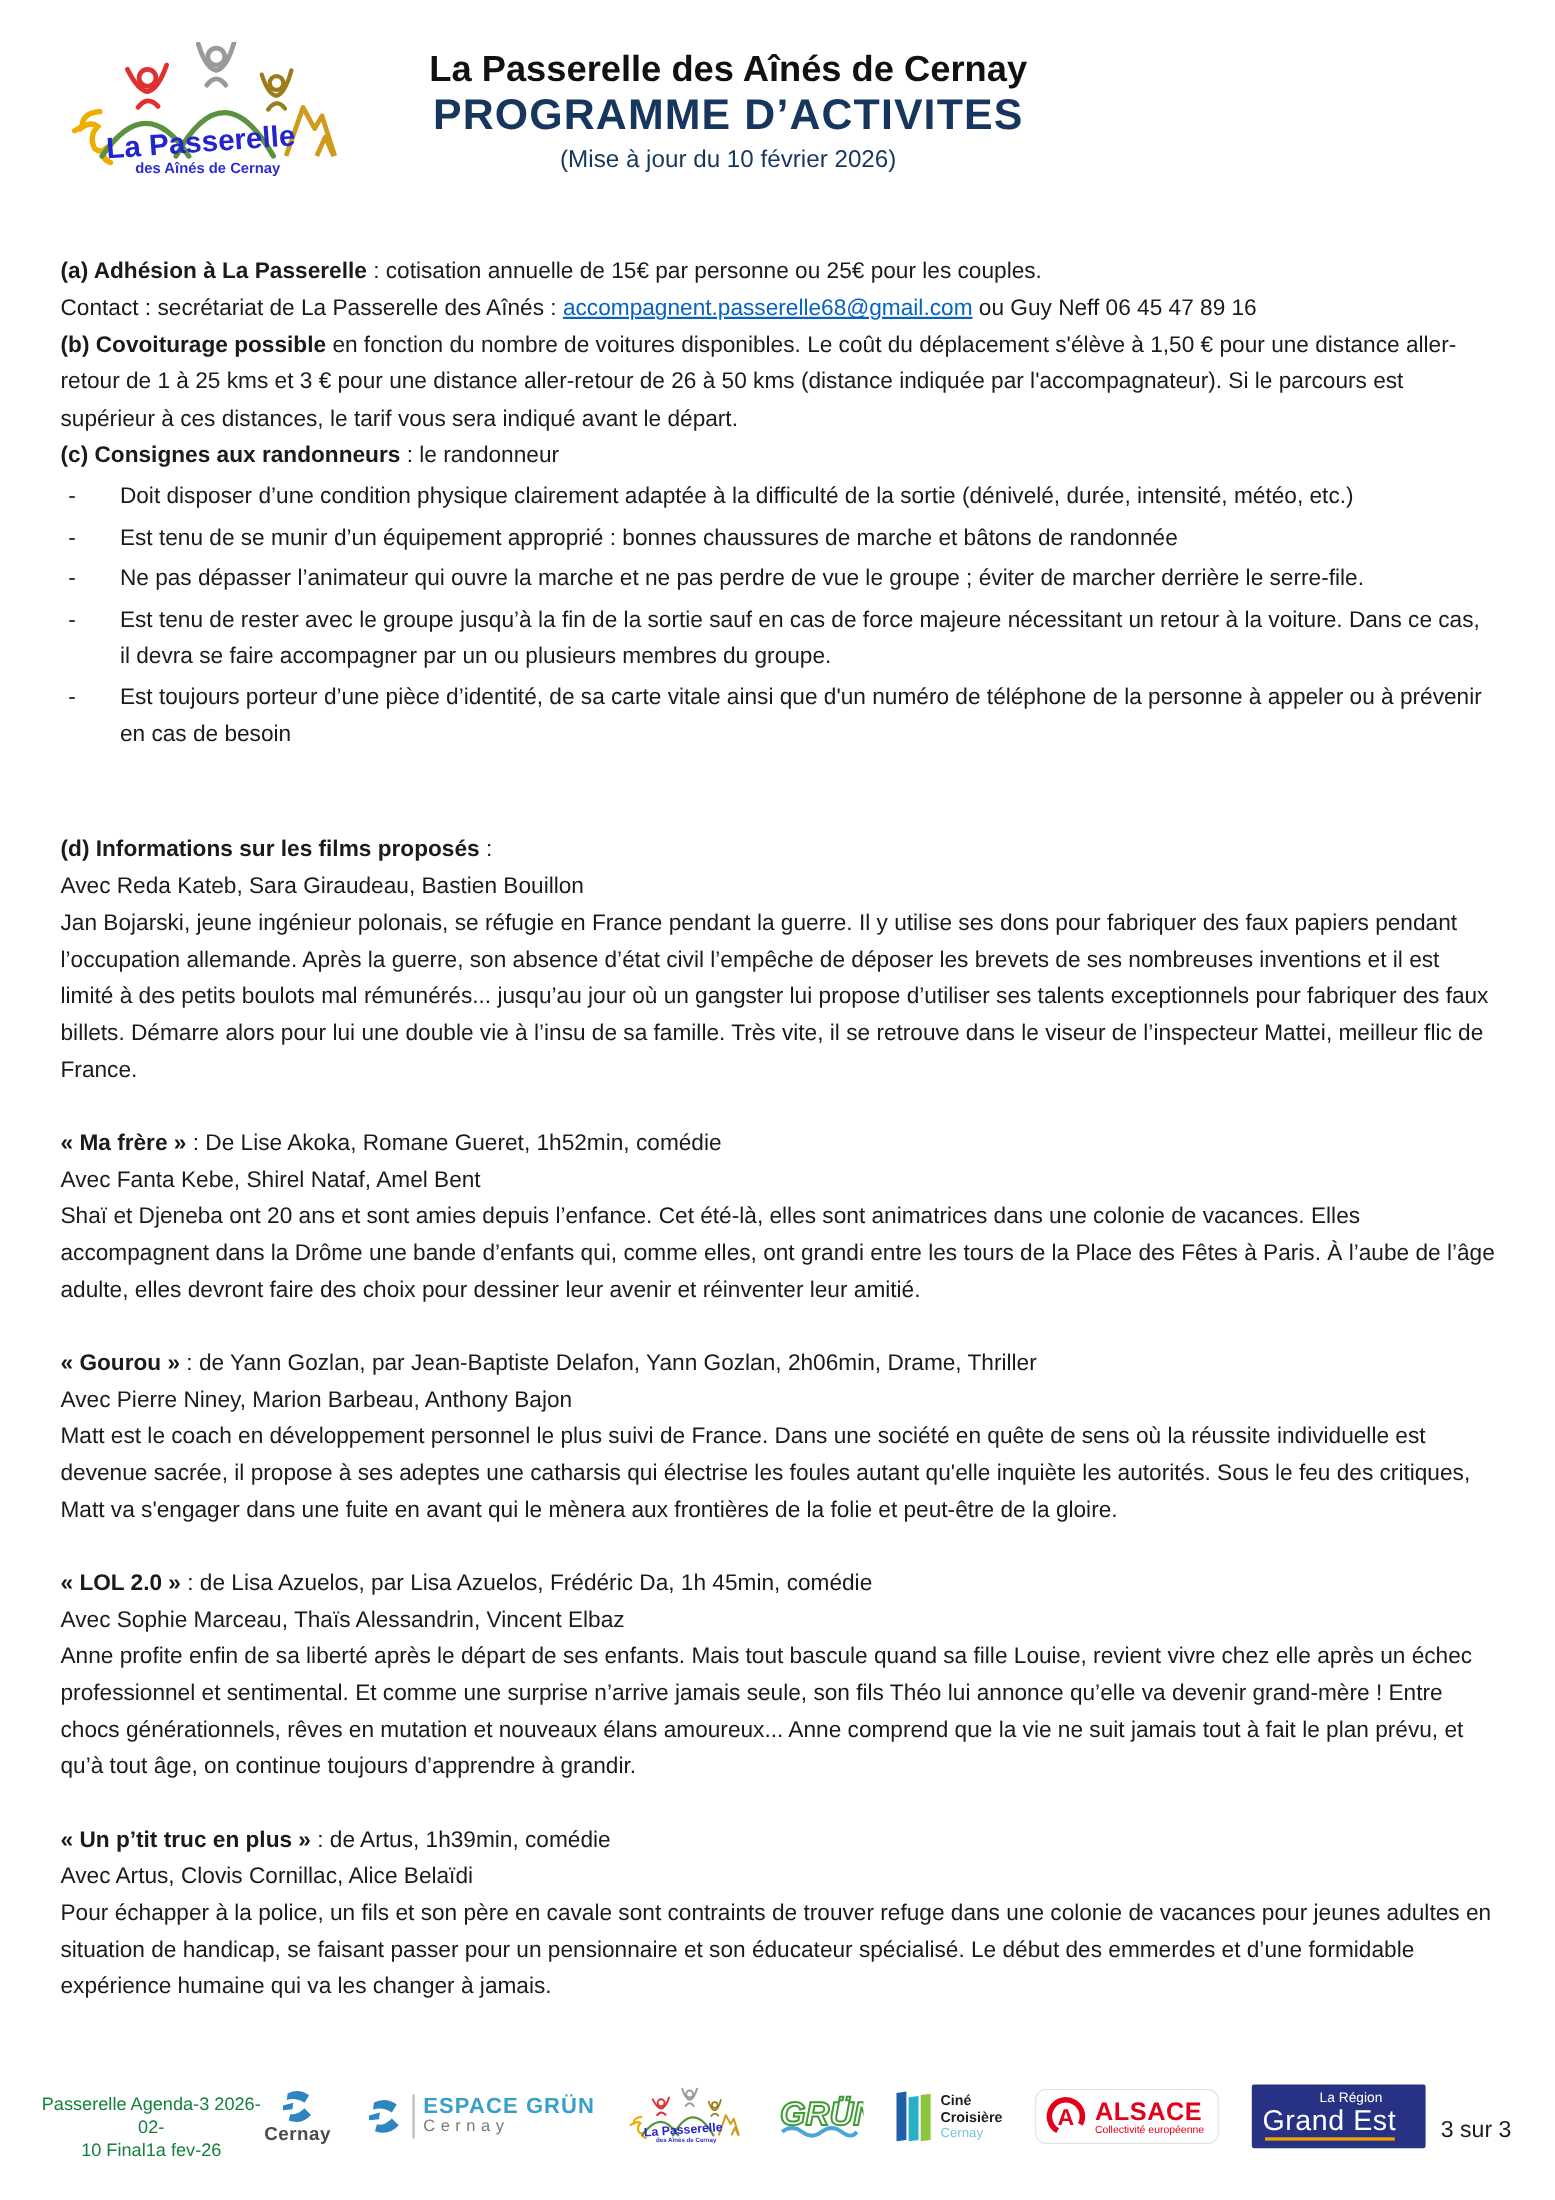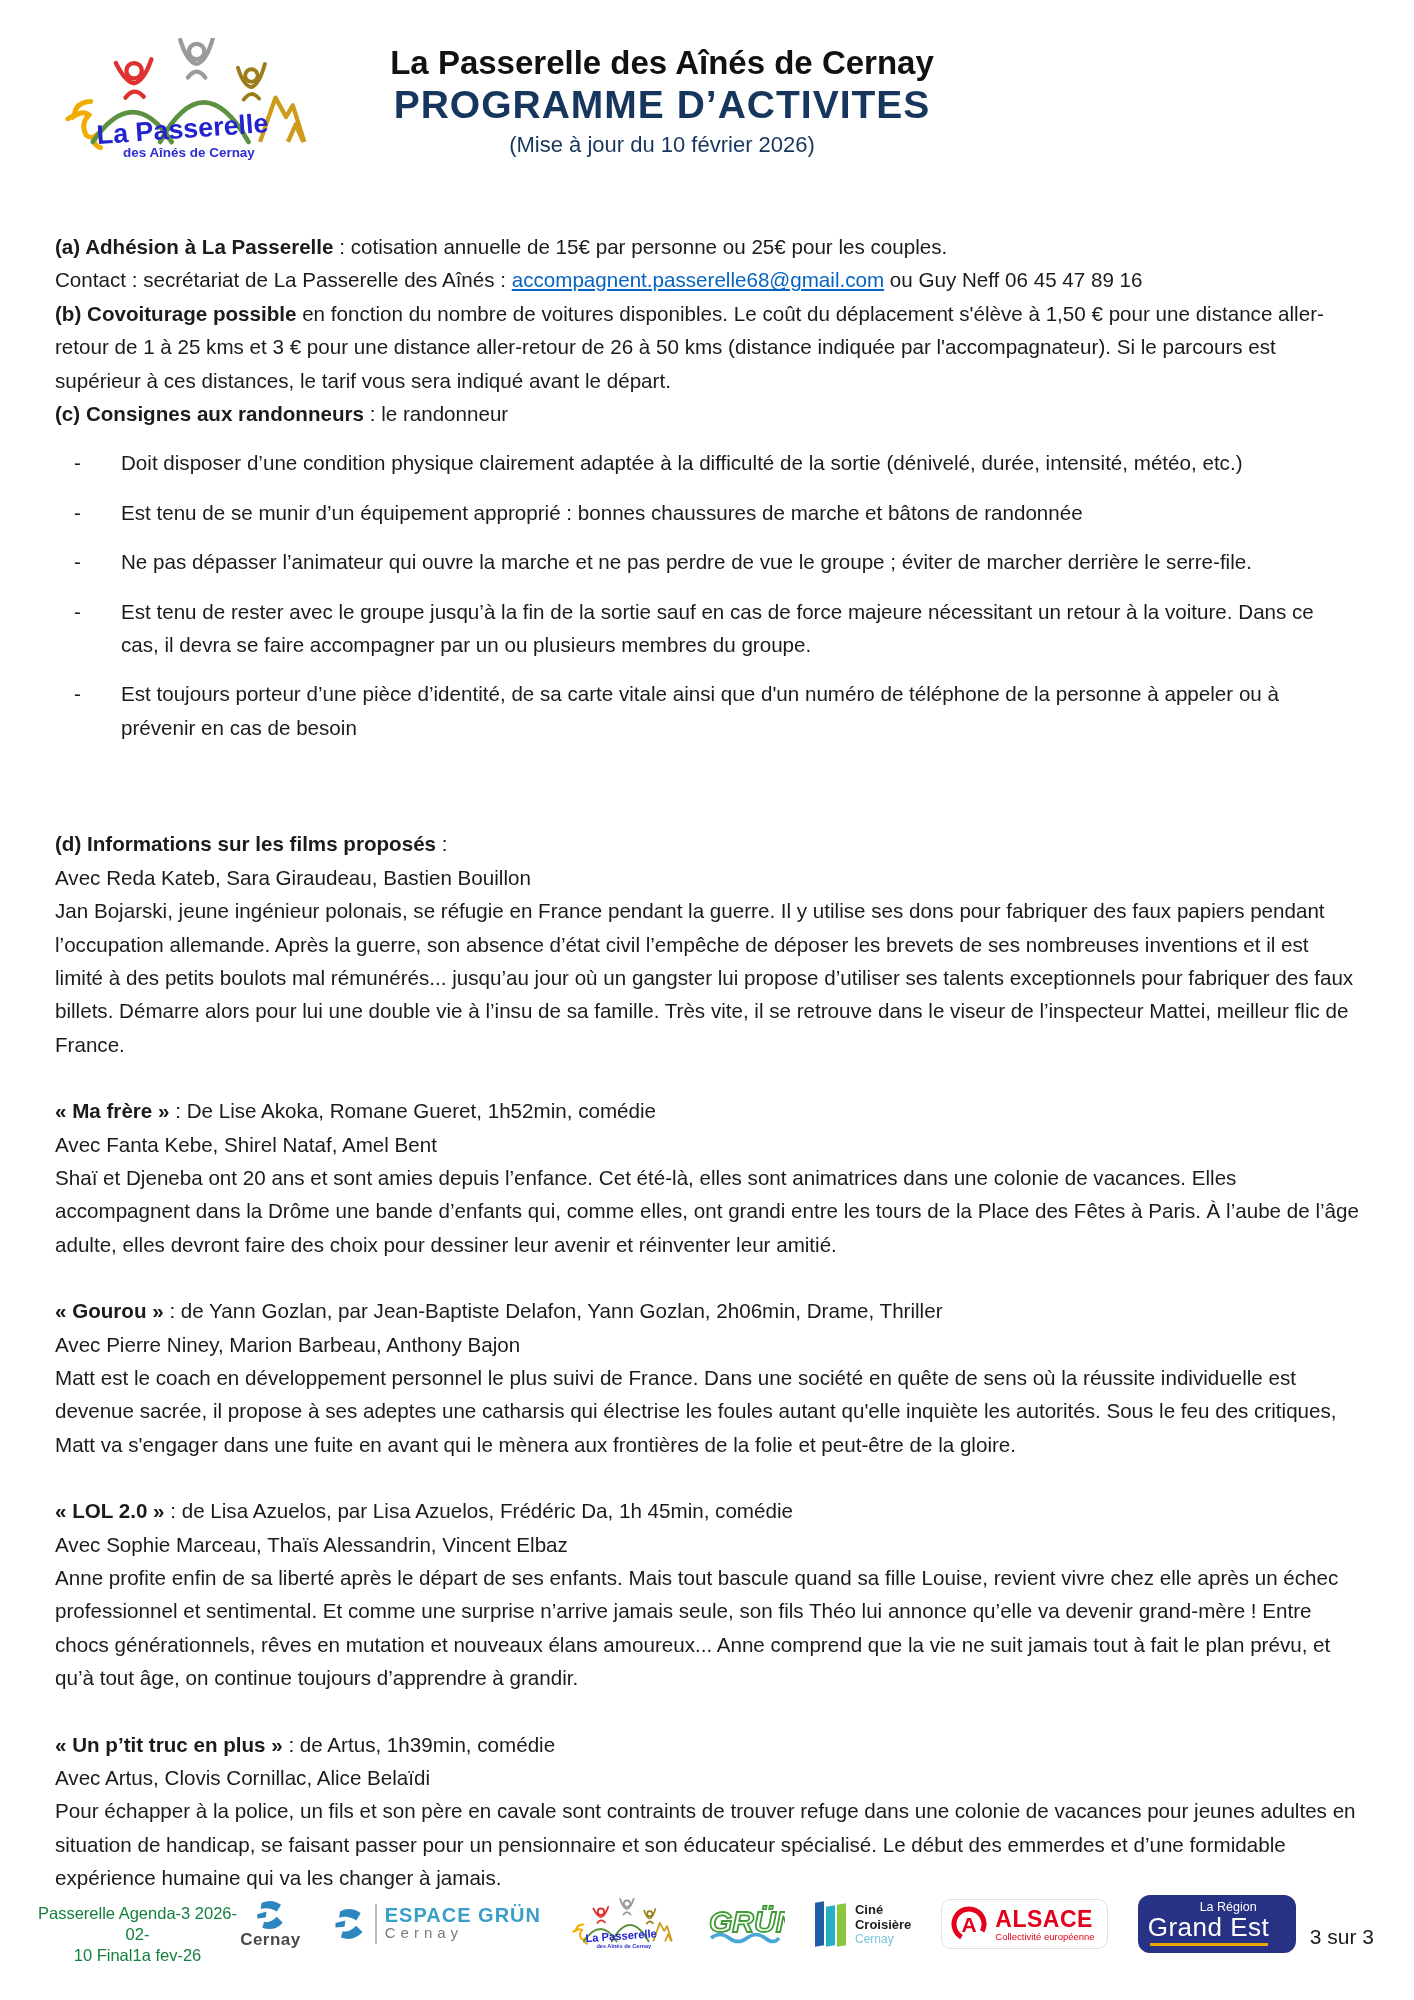--- a/index.html
+++ b/index.html
@@ -13,21 +13,21 @@
   .titles{position:absolute;left:280px;right:370px;top:46px;text-align:center;}
   .t1{font-size:33px;font-weight:bold;color:#111;line-height:34px;}
   .t2{font-size:39px;font-weight:bold;color:#17365D;letter-spacing:1px;line-height:50px;}
   .t3{font-size:22px;color:#17365D;line-height:30px;}
   
   .doc{position:absolute;left:55px;right:52px;top:230px;
        font-size:20.6px;line-height:33.4px;color:#1b1b1b;}
   .para{margin:0;}
   .b{font-weight:bold;}
   .link{color:#0563C1;text-decoration:underline;cursor:pointer;}
-  .li{position:relative;padding-left:50px;margin:16px;}
+  .li{position:relative;padding-left:50px;margin:4px;}
   .li::before{content:"-";position:absolute;left:3px;top:0;}
   .gap{height:33px;}
   .g2{height:67px;}
   
   .footer{position:absolute;left:35px;right:40px;top:1893px;display:flex;align-items:flex-start;}
   .doc-ref{width:205px;text-align:center;font-size:16.5px;line-height:21px;color:#15803d;margin-top:10px;}
   .logos{flex:1;display:flex;align-items:center;justify-content:center;gap:30px;margin-top:2px;}
   .page-num{font-size:21px;color:#1b1b1b;margin-top:32px;margin-left:14px;white-space:nowrap;}
   .logo-box{display:flex;align-items:center;}
   
@@ -47,21 +47,21 @@
   .cc-b3{background:#8cc63f;height:42px;margin-top:2px;}
   .cc-l1,.cc-l2{font-size:13px;font-weight:bold;color:#1c1c1c;line-height:15px;}
   .cc-l3{font-size:12px;color:#79c3da;line-height:15px;}
   
   .alsace{display:flex;align-items:center;gap:7px;background:#fff;border:1px solid #e2e2e2;
           border-radius:10px;padding:5px 12px 5px 8px;}
   .al-col{display:flex;flex-direction:column;}
   .al-l1{font-size:23px;font-weight:bold;color:#e2001a;line-height:24px;letter-spacing:.5px;}
   .al-l2{font-size:9.5px;color:#e2001a;line-height:11px;}
   
-  .ge{background:#283285;border-radius:12px;width:158px;height:58px;position:relative;color:#fff;}
+  .ge{background:#283285;border-radius:2px;width:158px;height:58px;position:relative;color:#fff;}
   .ge-l1{position:absolute;top:5px;left:62px;font-size:12.5px;}
   .ge-l2{position:absolute;top:17px;left:10px;font-size:26px;font-weight:normal;letter-spacing:.5px;}
   .ge-bar{position:absolute;left:12px;top:48px;width:118px;height:3px;background:#f0a500;}
   svg text{font-family:"Liberation Sans",sans-serif;}
 </style>
 </head>
 <body>
 
 <svg width="0" height="0" style="position:absolute" aria-hidden="true">
   <symbol id="sym-passerelle" viewBox="0 0 260 132">

